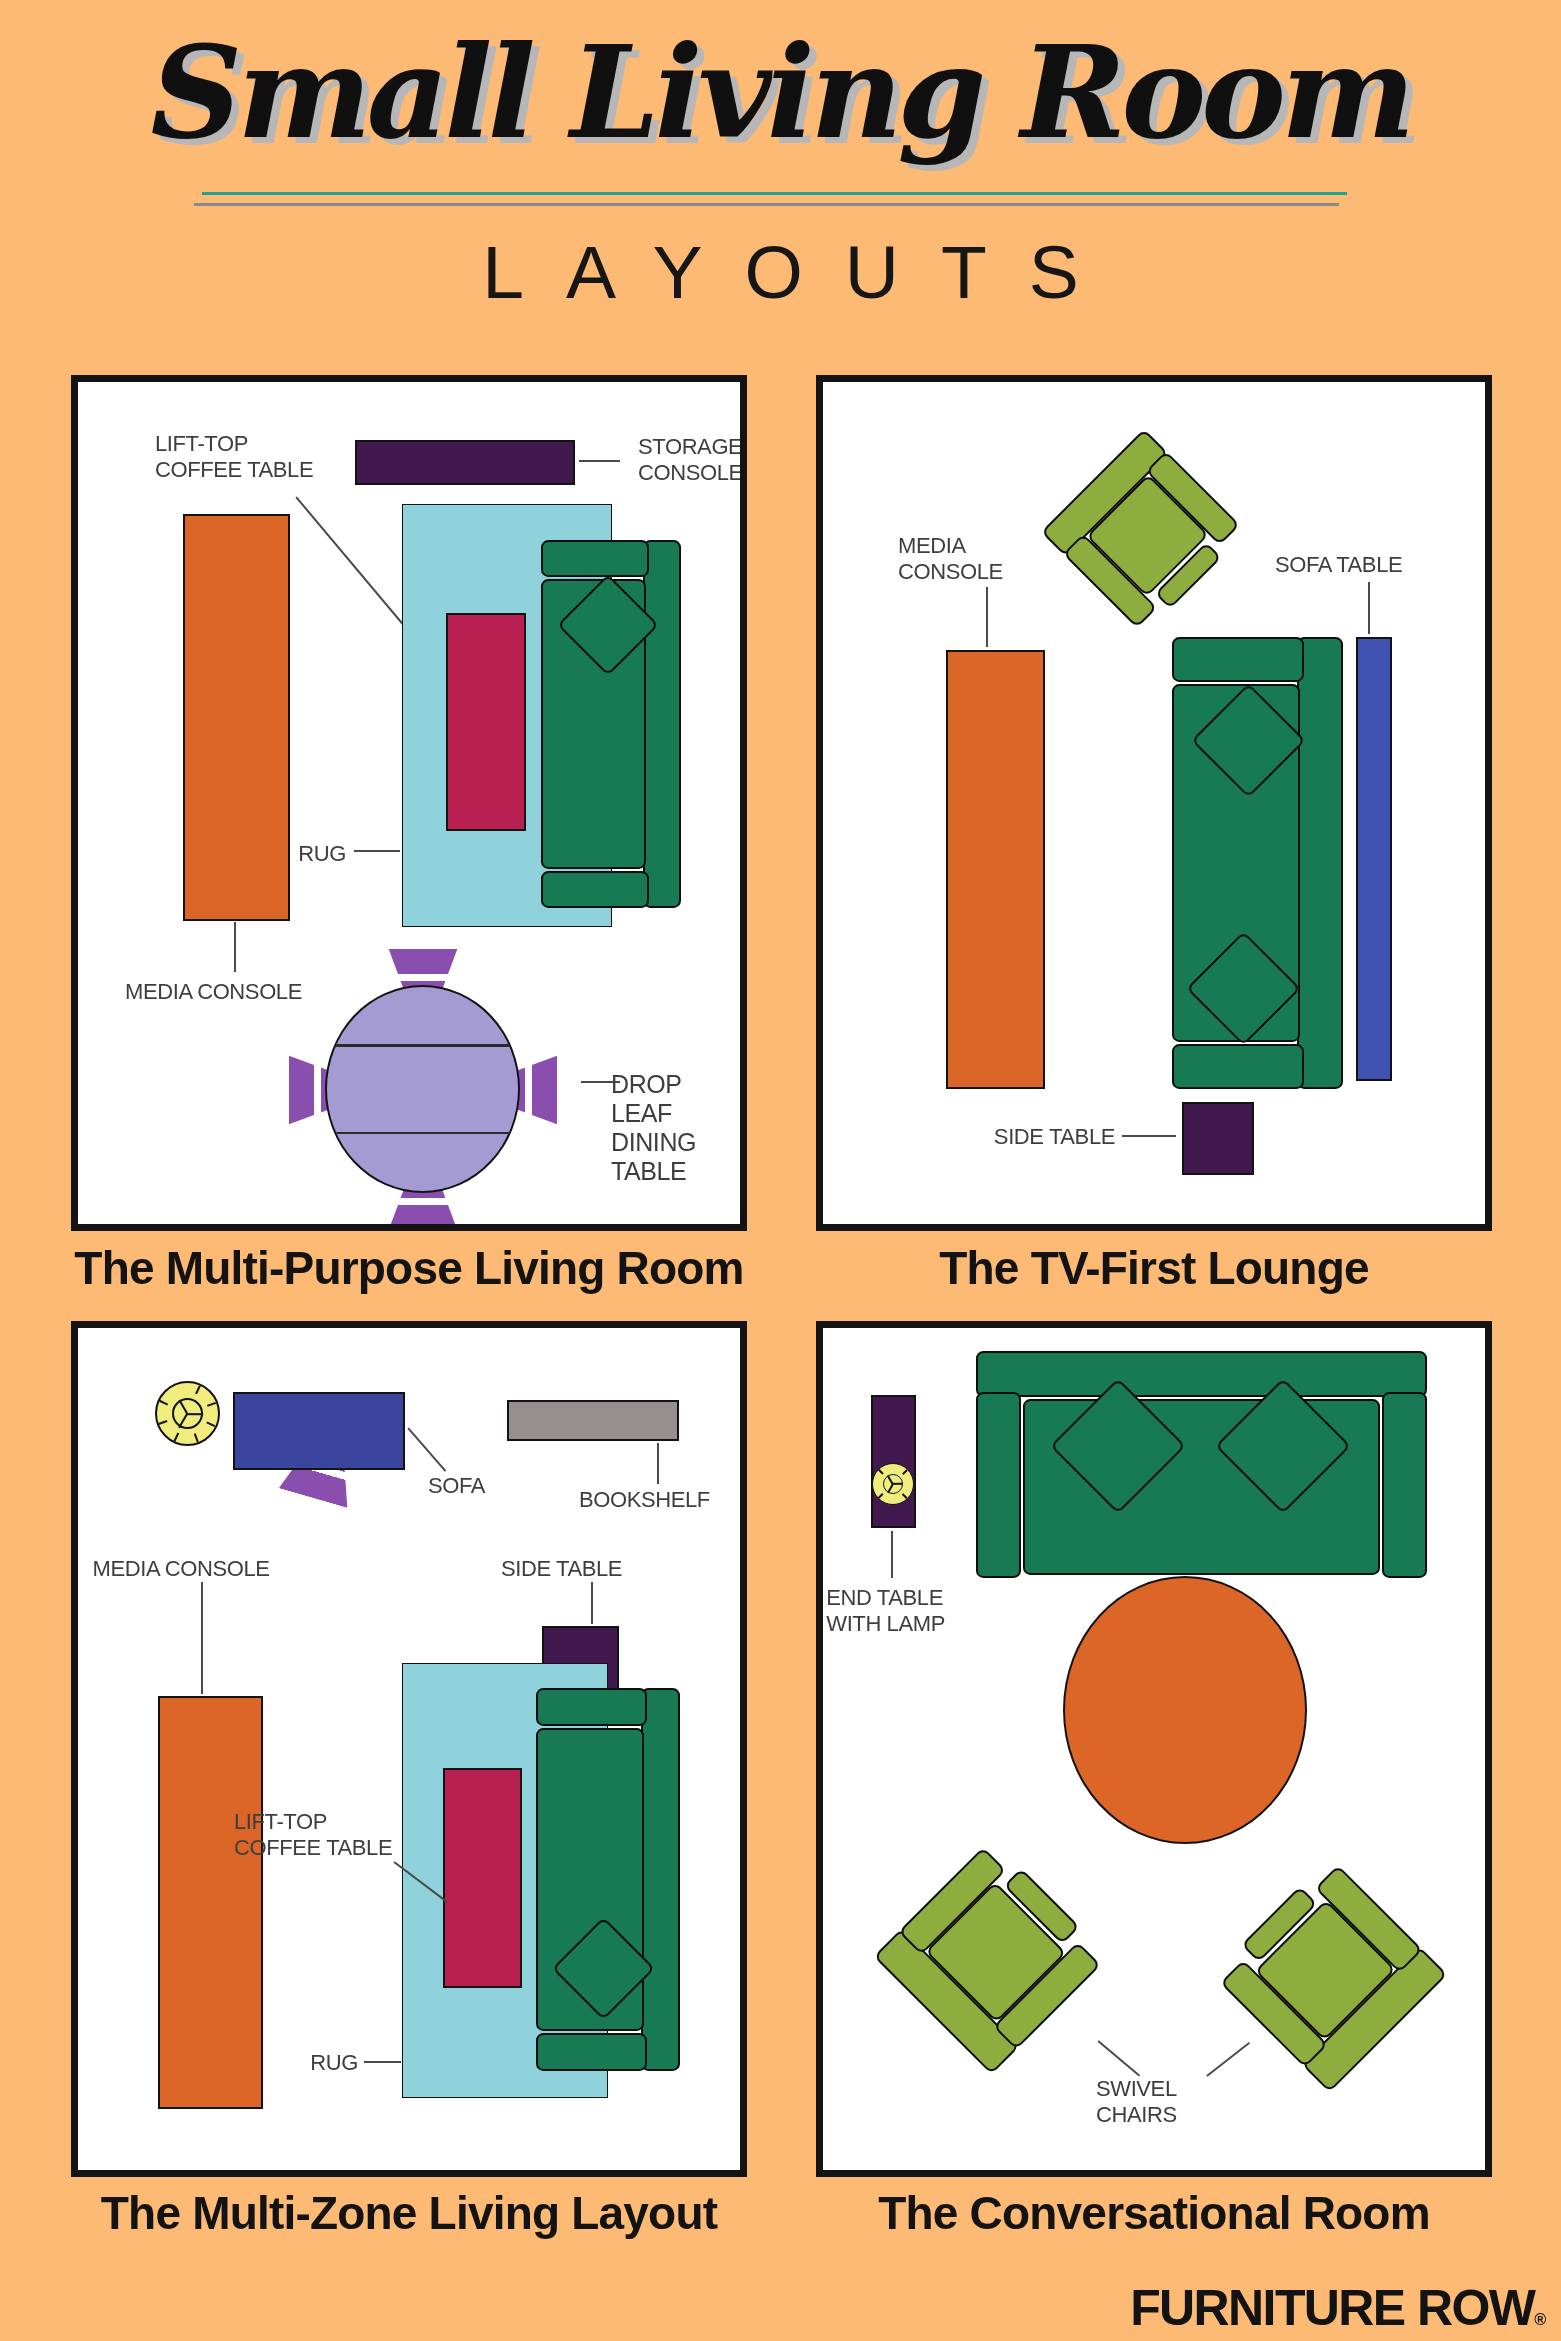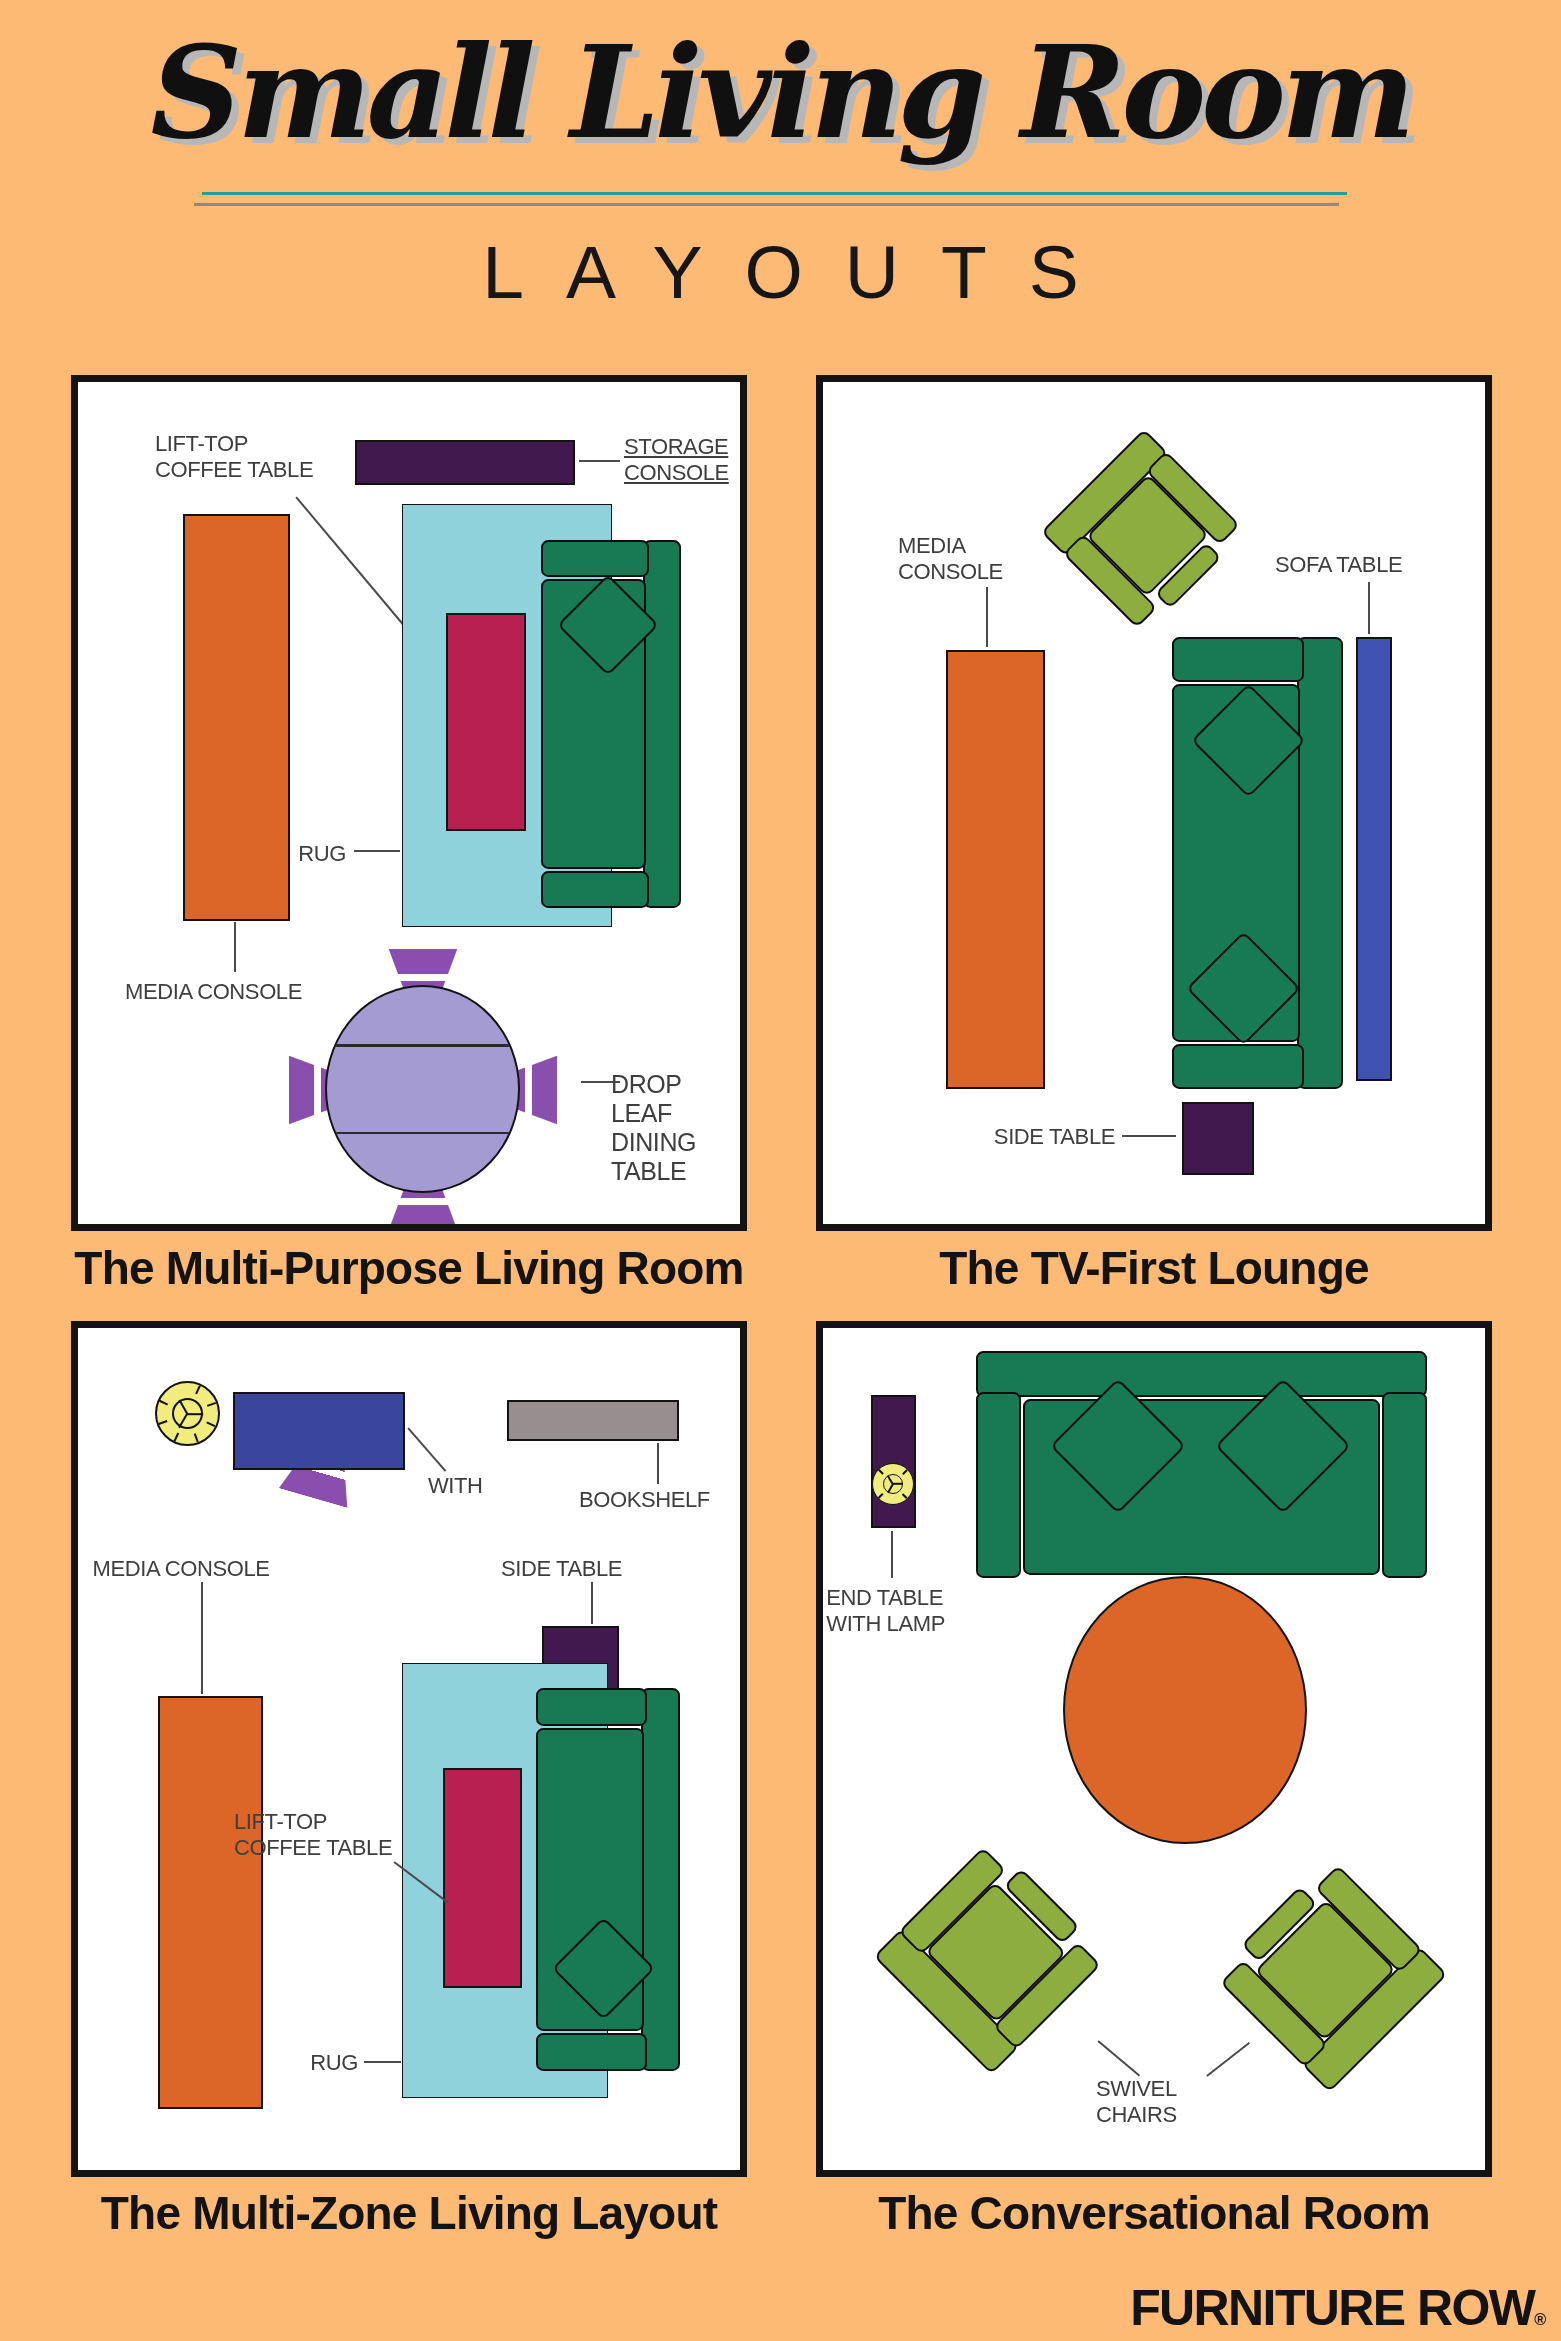--- a/index.html
+++ b/index.html
@@ -96,21 +96,21 @@
   <div class="rule gray"></div>
   <div class="title-sub">LAYOUTS</div>
 
   <div class="box" style="left:71px;top:375px;">
     <div class="lbl c" style="left:77px;top:49px;width:187px;">LIFT-TOP
 COFFEE TABLE</div>
     <div class="ln d" style="left:218px;top:114px;width:244px;transform:rotate(50deg);"></div>
 
     <div class="f" style="left:277px;top:58px;width:220px;height:45px;background:var(--darkpurple);"></div>
     <div class="ln h" style="left:501px;top:78px;width:41px;"></div>
-    <div class="lbl c" style="left:546px;top:52px;width:120px;text-decoration:underline;">STORAGE
+    <div class="lbl c" style="left:560px;top:52px;width:120px;">STORAGE
 CONSOLE</div>
 
     <div class="f" style="left:105px;top:132px;width:107px;height:407px;background:var(--orange);"></div>
     <div class="f" style="left:324px;top:122px;width:210px;height:423px;background:var(--rug);border-width:1.6px;"></div>
     <div class="f" style="left:368px;top:231px;width:80px;height:218px;background:var(--crimson);"></div>
 
     <div class="sofa" style="left:463px;top:158px;width:140px;height:368px;">
       <div class="sv-back"></div>
       <div class="sv-arm top"></div>
       <div class="sv-arm bot"></div>
@@ -182,21 +182,21 @@
       <div class="tick" style="transform:rotate(115deg);"></div>
       <div class="tick" style="transform:rotate(160deg);"></div>
       <div class="tick" style="transform:rotate(205deg);"></div>
       <div class="tick" style="transform:rotate(250deg);"></div>
       <div class="tick" style="transform:rotate(295deg);"></div>
     </div>
 
     <div class="dchair" style="left:201px;top:124px;width:81px;height:47px;transform:rotate(196deg);"></div>
     <div class="f" style="left:155px;top:64px;width:172px;height:78px;background:var(--bluedesk);"></div>
     <div class="ln d" style="left:330px;top:99px;width:57px;transform:rotate(49deg);"></div>
-    <div class="lbl l" style="left:350px;top:145px;width:98px;">WITH</div>
+    <div class="lbl l" style="left:350px;top:145px;width:98px;">SOFA</div>
 
     <div class="f" style="left:429px;top:72px;width:172px;height:41px;background:var(--gray);"></div>
     <div class="ln v" style="left:579px;top:115px;height:41px;"></div>
     <div class="lbl c" style="left:501px;top:159px;width:163px;">BOOKSHELF</div>
 
     <div class="lbl c" style="left:423px;top:228px;width:184px;">SIDE TABLE</div>
     <div class="ln v" style="left:513px;top:254px;height:42px;"></div>
     <div class="f" style="left:464px;top:298px;width:77px;height:65px;background:var(--darkpurple);"></div>
 
     <div class="lbl c" style="left:14.6px;top:228px;width:220px;">MEDIA CONSOLE</div>

